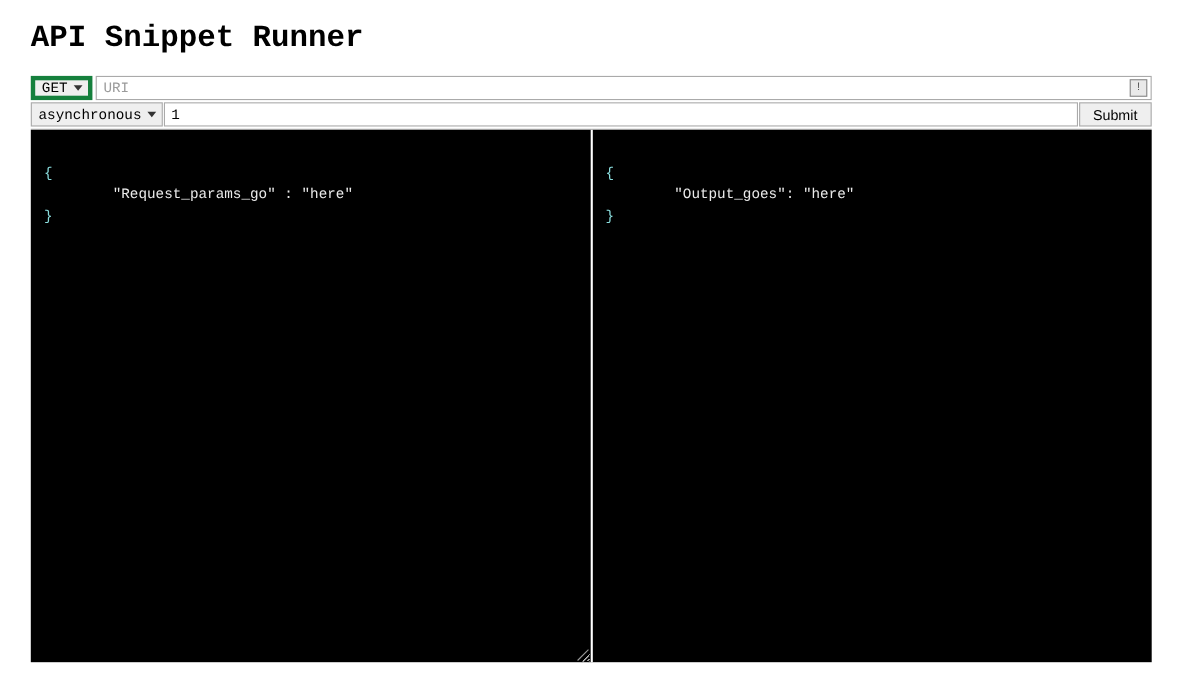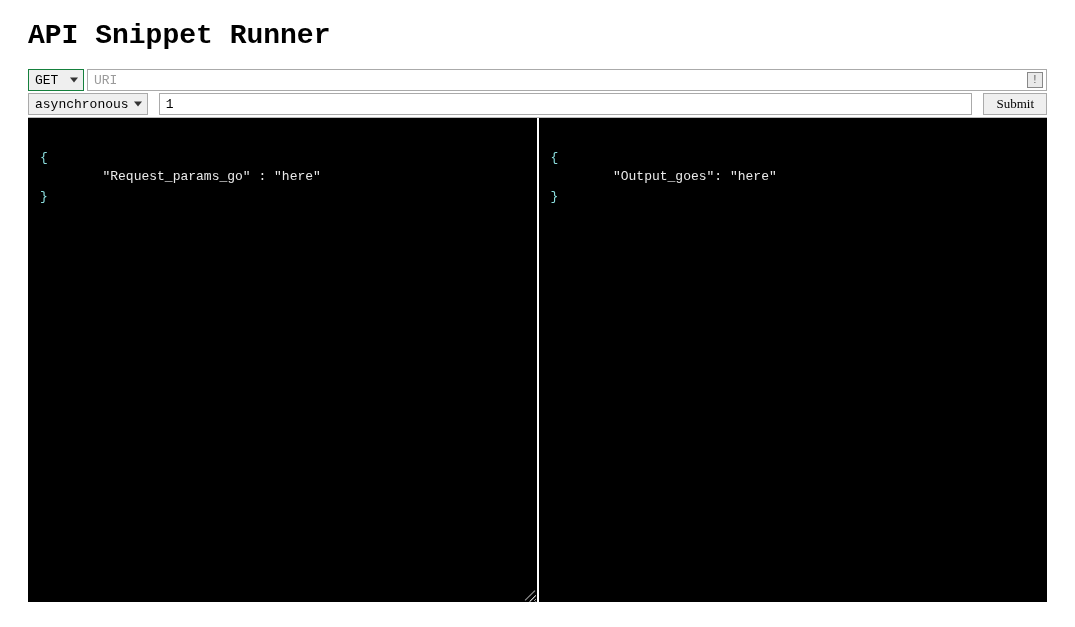--- a/index.html
+++ b/index.html
@@ -27,21 +27,21 @@
   .row1 {
     display: flex;
     align-items: stretch;
     gap: 3px;
   }
   .method-select {
     position: relative;
     display: inline-flex;
     align-items: center;
     height: 22px;
-    border: 1px solid #15803d;
+    border: 4px solid #15803d;
     background: #efefef;
     padding: 0 18px 0 6px;
     font-family: "Courier New", Courier, monospace;
     font-size: 13px;
     min-width: 56px;
     box-sizing: border-box;
   }
   .method-select .caret {
     position: absolute;
     right: 5px;
@@ -79,21 +79,21 @@
     line-height: 14px;
     text-align: center;
     color: #555;
     font-family: Arial, sans-serif;
   }
 
   
   .row2 {
     display: flex;
     align-items: stretch;
-    gap: 11px;
+    gap: 1px;
     margin-top: 2px;
   }
   .mode-select {
     position: relative;
     display: inline-flex;
     align-items: center;
     height: 22px;
     border: 1px solid #aaa;
     background: #efefef;
     padding: 0 18px 0 6px;
@@ -134,21 +134,21 @@
     height: 14px;
     color: #666;
     pointer-events: none;
   }
 
   .submit-btn {
     height: 22px;
     border: 1px solid #aaa;
     background: #efefef;
     padding: 0 12px;
-    font-family: Liberation Serif, serif;
+    font-family: Liberation Sans, sans-serif;
     font-size: 13px;
     cursor: pointer;
   }
 
   
   .panels {
     display: flex;
     margin-top: 2px;
     border-top: 1px solid #bbb;
     height: 484px;

